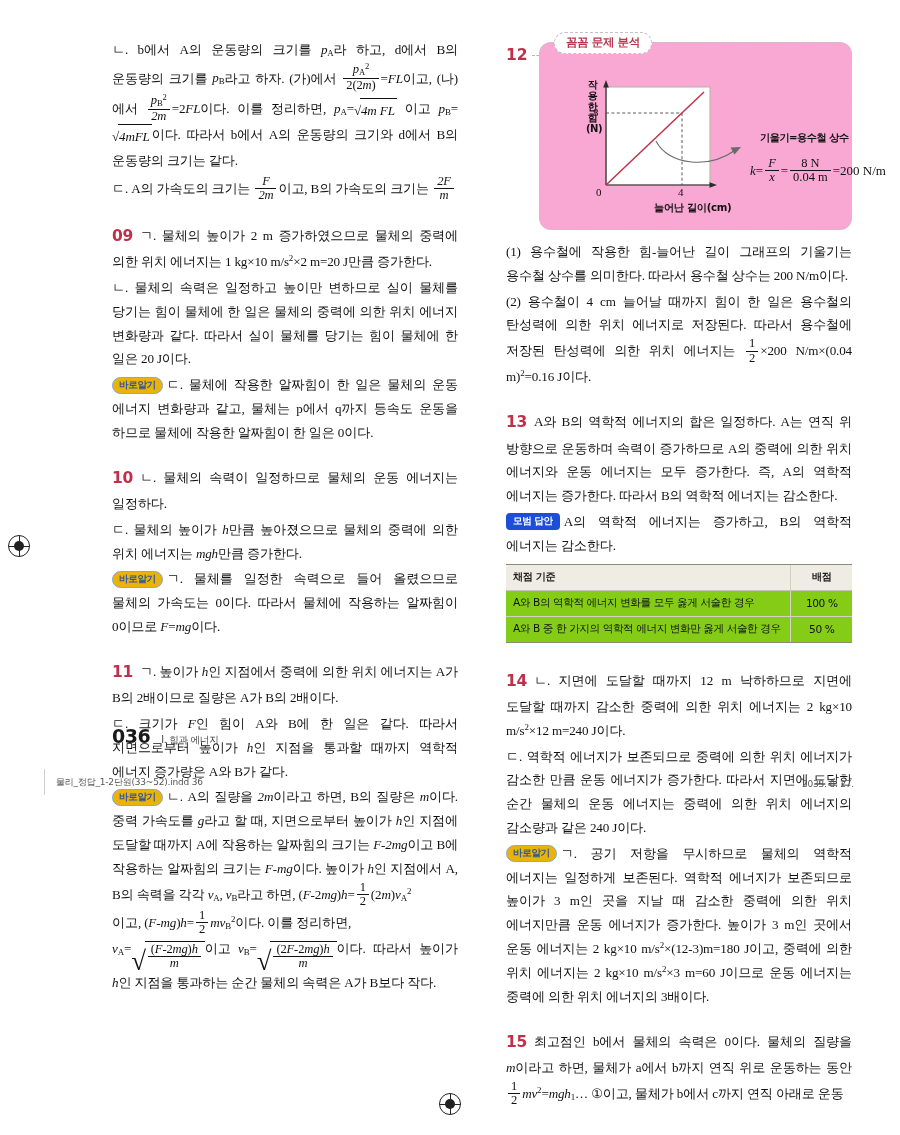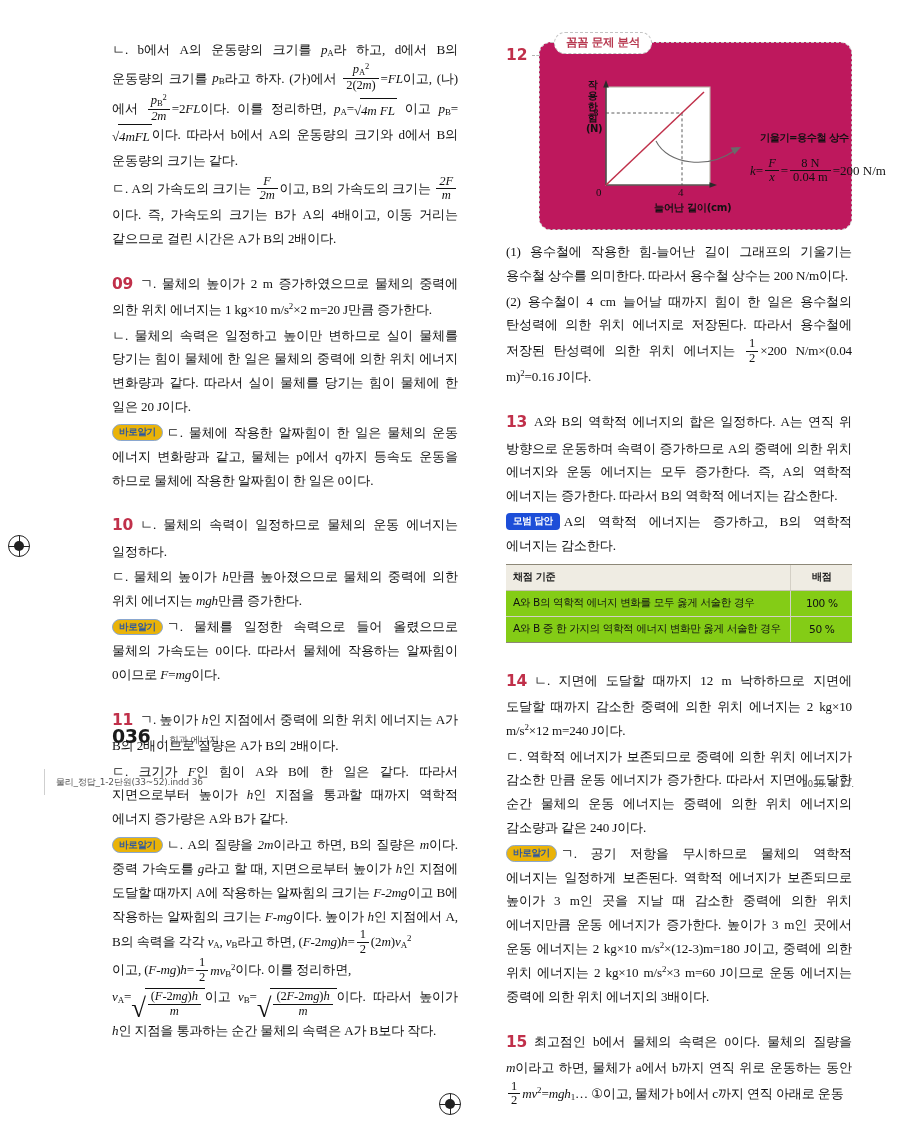--- a/index.html
+++ b/index.html
@@ -144,21 +144,21 @@
     left: 26px; top: 17px;
     width: 16px;
     border-top: 1px dashed #b4b4b4;
   }
   .analysis-box {
     margin-left: 33px;
     border: 1.2px dashed #c3c3c3;
     border-radius: 12px;
     padding: 16px 12px 14px 12px;
     position: relative;
-    background: #be185d;
+    background: #f9a8d4;
     min-height: 160px;
   }
   .analysis-title {
     position: absolute;
     left: 14px; top: -11px;
     background: #ffffff;
     border: 1.2px dashed #c3c3c3;
     border-radius: 11px;
     padding: 2px 11px 3px 11px;
     font-family: "DejaVu Sans", sans-serif;
@@ -293,21 +293,21 @@
 
   <div class="columns">
 
     <div class="col">
 
       <div>
         <p class="para">
           <span>ㄴ. b에서 A의 운동량의 크기를 </span><span class="mi">p<span class="sub">A</span></span><span>라 하고, d에서 B의 운동량의 크기를 </span><span class="mi">p<span class="sub">B</span></span><span>라고 하자. (가)에서 </span><span class="frac"><span class="num"><span class="mi">p<span class="sub">A</span><span class="sup">2</span></span></span><span class="den"><span class="mr">2(2</span><span class="mi">m</span><span class="mr">)</span></span></span><span class="mr">=</span><span class="mi">FL</span><span>이고, (나)에서 </span><span class="frac"><span class="num"><span class="mi">p<span class="sub">B</span><span class="sup">2</span></span></span><span class="den"><span class="mi">2m</span></span></span><span class="mr">=2</span><span class="mi">FL</span><span>이다. 이를 정리하면, </span><span class="mi">p<span class="sub">A</span></span><span class="mr">=</span><span class="sqrt"><span class="radsign">√</span><span class="rad"><span class="mi">4m FL</span></span></span><span> 이고 </span><span class="mi">p<span class="sub">B</span></span><span class="mr">=</span><span class="sqrt"><span class="radsign">√</span><span class="rad"><span class="mi">4mFL</span></span></span><span>이다. 따라서 b에서 A의 운동량의 크기와 d에서 B의 운동량의 크기는 같다.</span>
         </p>
         <p class="para">
-          <span>ㄷ. A의 가속도의 크기는 </span><span class="frac"><span class="num"><span class="mi">F</span></span><span class="den"><span class="mi">2m</span></span></span><span>이고, B의 가속도의 크기는 </span><span class="frac"><span class="num"><span class="mi">2F</span></span><span class="den"><span class="mi">m</span></span></span><span>이다. 즉, 가속도의 크기는 B가 A의 4배이고, 이동 거리는 같으므로 걸린 시간은 A가 B의 2배이다.</span>
+          <span>ㄷ. A의 가속도의 크기는 </span><span class="frac"><span class="num"><span class="mi">F</span></span><span class="den"><span class="mi">2m</span></span></span><span>이고, B의 가속도의 크기는 </span><span class="frac"><span class="num"><span class="mi">2F</span></span><span class="den"><span class="mi">m</span></span></span>
         </p>
       </div>
 
       <div class="blockgap"></div>
 
       <div>
         <p class="para">
           <span class="qnum">09</span><span>ㄱ. 물체의 높이가 2 m 증가하였으므로 물체의 중력에 의한 위치 에너지는 1 kg×10 m/s</span><span class="sup">2</span><span>×2 m=20 J만큼 증가한다.</span>
         </p>
         <p class="para">ㄴ. 물체의 속력은 일정하고 높이만 변하므로 실이 물체를 당기는 힘이 물체에 한 일은 물체의 중력에 의한 위치 에너지 변화량과 같다. 따라서 실이 물체를 당기는 힘이 물체에 한 일은 20 J이다.</p>

